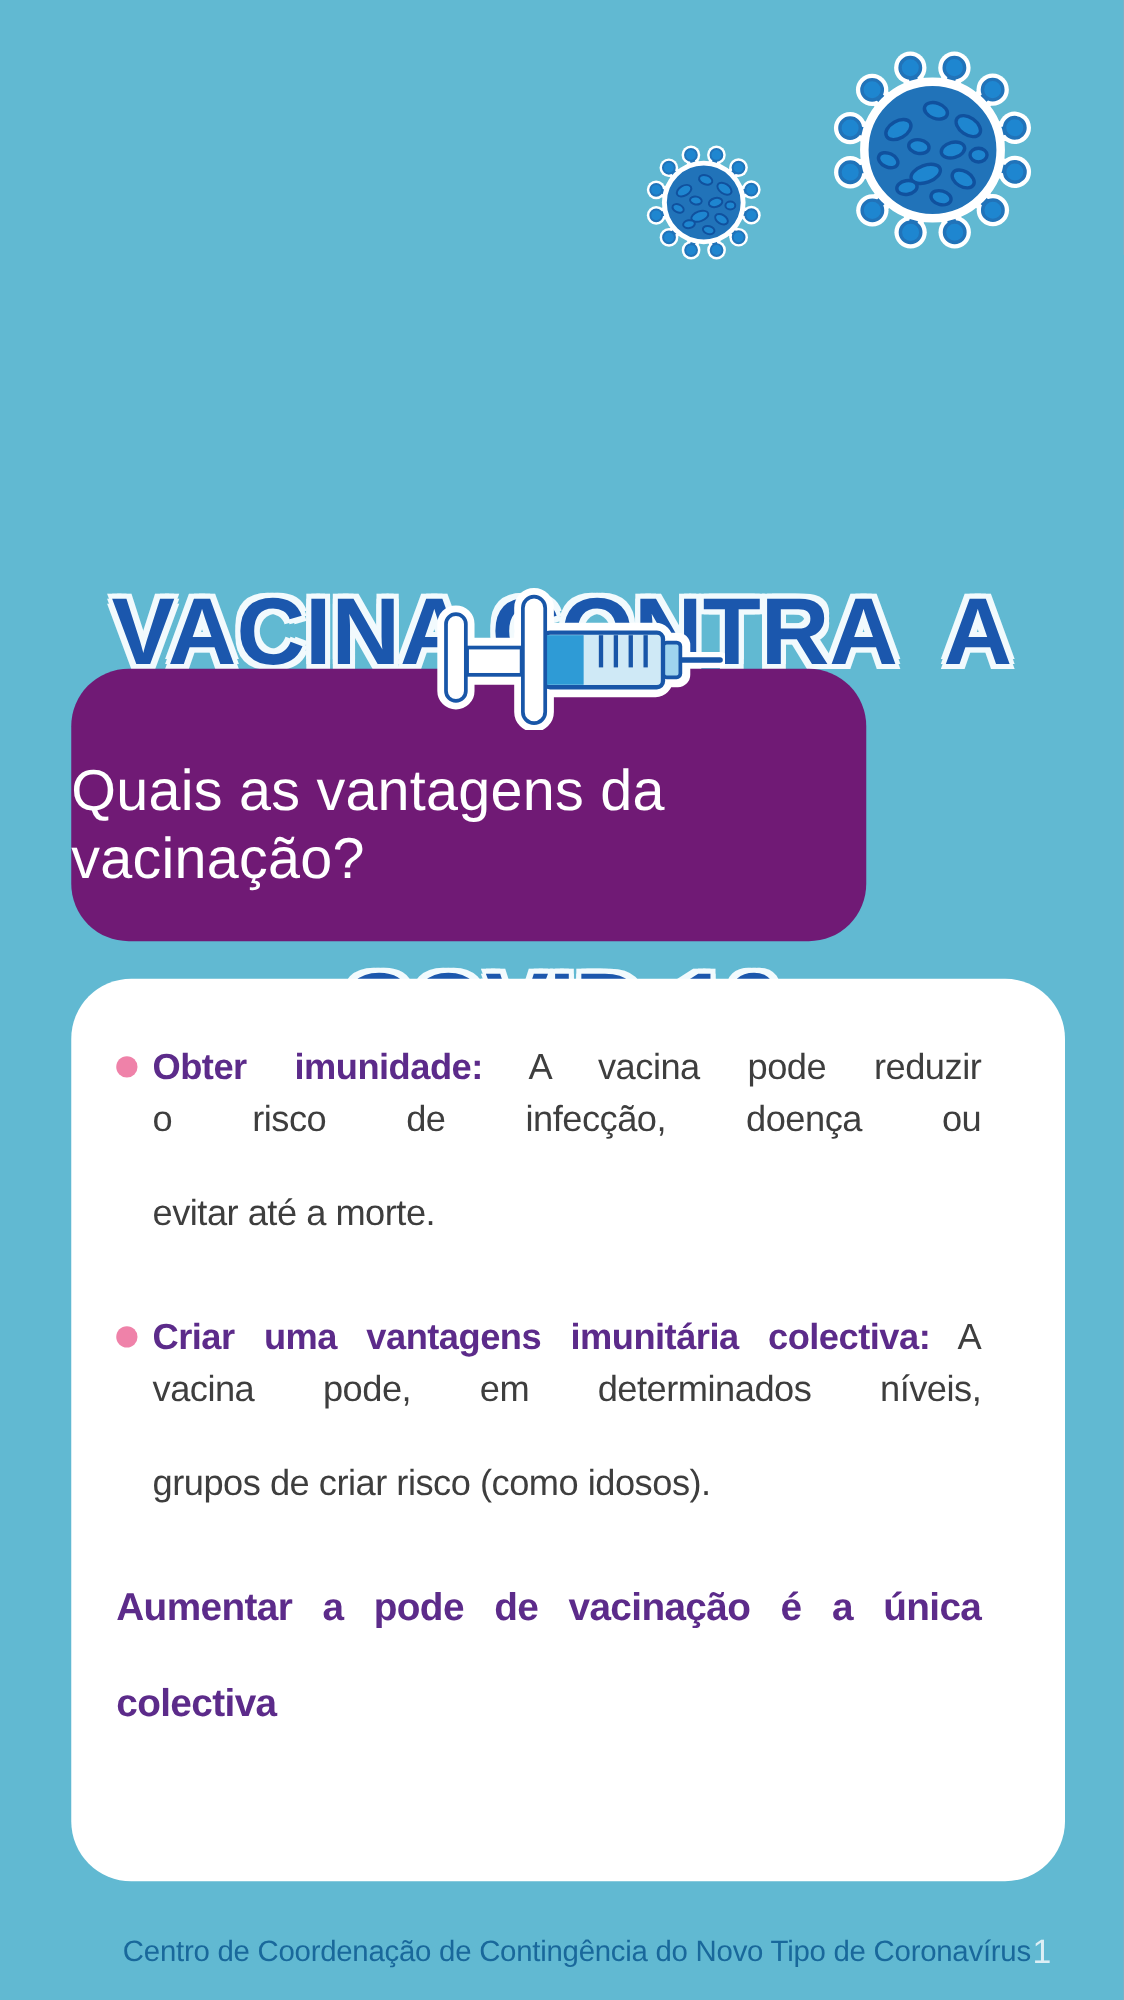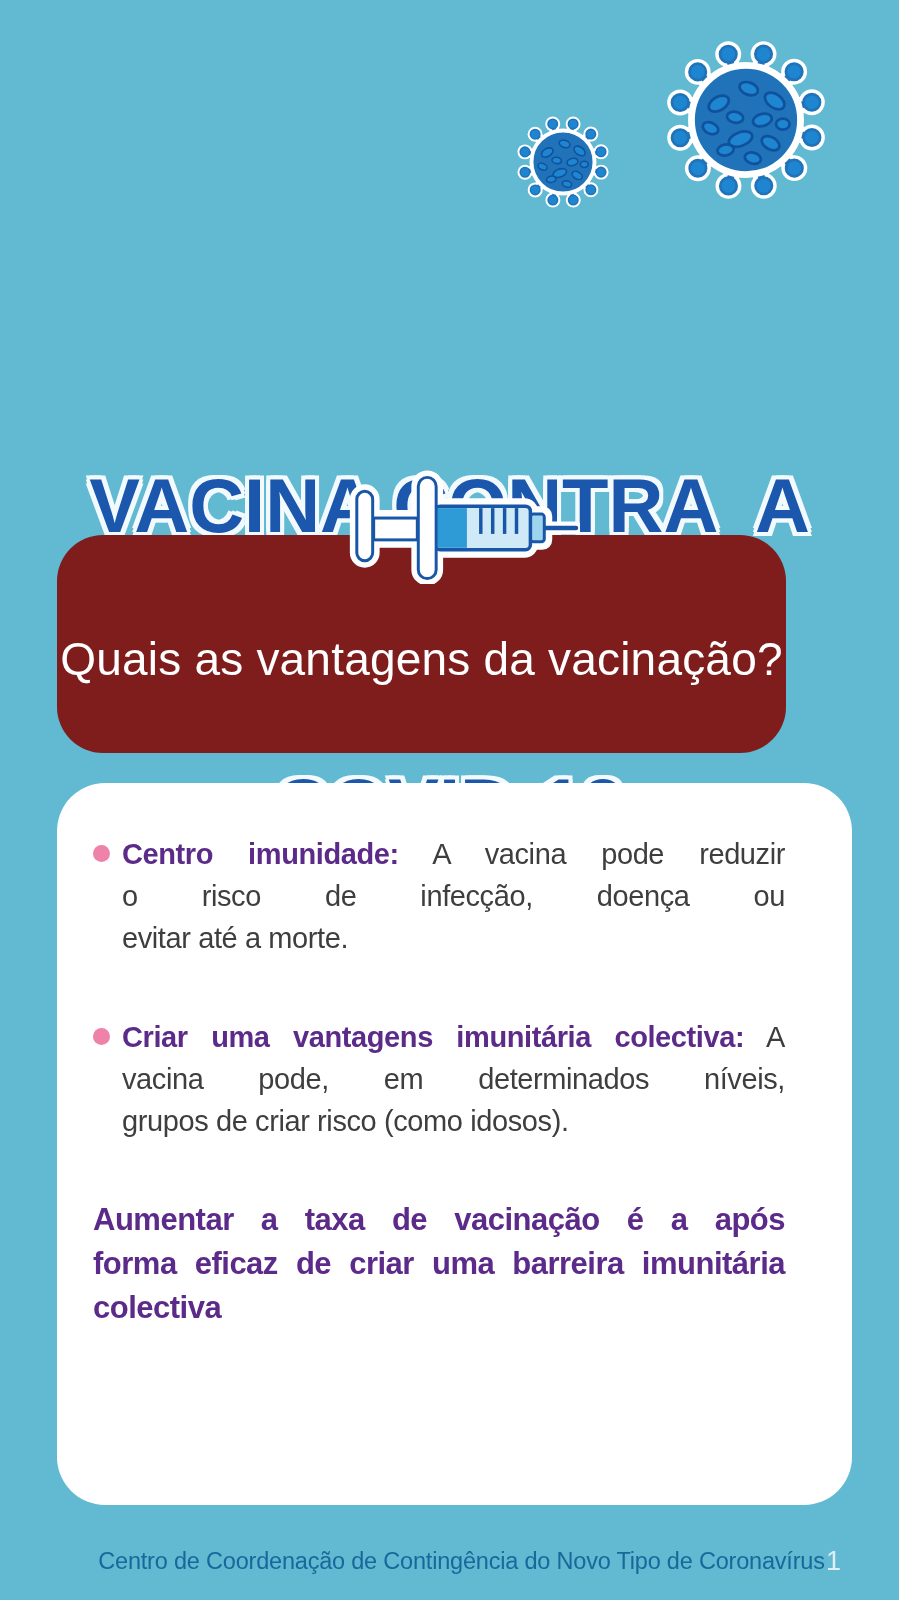--- a/index.html
+++ b/index.html
@@ -20,43 +20,43 @@
     letter-spacing:0px;white-space:pre;
     text-shadow:
       -4px -4px 0 #f2fafd, 4px -4px 0 #f2fafd,-4px 4px 0 #f2fafd,4px 4px 0 #f2fafd,
       -4px 0 0 #f2fafd,4px 0 0 #f2fafd,0 -4px 0 #f2fafd,0 4px 0 #f2fafd;
   }
   
   .syringe{position:absolute;left:332px;top:464px;width:248px;height:120px;z-index:3;}
   .syringe svg{width:100%;height:100%;display:block;}
   
   .banner{
-    position:absolute;left:57px;top:535px;width:729px;height:218px;
-    background:#7f1d1d;border-radius:46px;z-index:2;
+    position:absolute;left:57px;top:535px;width:636px;height:218px;
+    background:#701a75;border-radius:46px;z-index:2;
     display:flex;align-items:center;justify-content:center;
   }
   .banner-text{
     padding-top:30px;color:#ffffff;font-size:46px;letter-spacing:0.2px;
   }
   
   .card{
     position:absolute;left:57px;top:783px;width:795px;height:722px;
     background:#ffffff;border-radius:48px;z-index:1;
     box-sizing:border-box;padding:50px 67px 0 36px;
     color:#3e3e3e;
   }
   .bullet{position:relative;padding-left:29px;font-size:29px;line-height:42px;letter-spacing:-0.4px;}
   .bullet-1{margin-bottom:57px;}
   .dot{
     position:absolute;left:0;top:12px;width:17px;height:17px;border-radius:50%;
     background:#ef82a9;
   }
   .lead{color:#5c2b8a;font-weight:700;}
   .tline{text-align:justify;text-align-last:justify;}
-  .tline.last{text-align-last:auto;}
+  .tline.last{text-align-last:auto;margin-top:33px;}
   .closing{
     margin-top:56px;color:#5c2b8a;font-weight:700;
     font-size:31px;line-height:44px;letter-spacing:-0.5px;
   }
   
   .footer{position:absolute;left:12px;top:1541px;width:899px;height:40px;}
   .footer-text{
     position:absolute;left:0;width:100%;text-align:center;
     color:#19689b;font-size:23.5px;letter-spacing:-0.2px;line-height:40px;
   }
@@ -236,33 +236,32 @@
     </svg>
   </div>
 
   <div class="banner">
     <div class="banner-text">Quais as vantagens da vacinação?</div>
   </div>
 
   <div class="card">
     <div class="bullet bullet-1">
       <span class="dot"></span>
-    <div class="tline"><span class="lead">Centro imunidade:</span> A vacina pode reduzir</div>
+    <div class="tline"><span class="lead">Obter imunidade:</span> A vacina pode reduzir</div>
         <div class="tline">o risco de infecção, doença ou</div>
         <div class="tline last">evitar até a morte.</div>
       </div>
     <div class="bullet bullet-2">
       <span class="dot"></span>
     <div class="tline"><span class="lead">Criar uma vantagens imunitária colectiva:</span> A</div>
         <div class="tline">vacina pode, em determinados níveis,</div>
         <div class="tline last">grupos de criar risco (como idosos).</div>
       </div>
     <div class="closing">
-        <div class="tline">Aumentar a taxa de vacinação é a após</div>
-        <div class="tline">forma eficaz de criar uma barreira imunitária</div>
+        <div class="tline">Aumentar a pode de vacinação é a única</div>
         <div class="tline last">colectiva</div>
       </div>
   </div>
 
   <div class="footer">
     <div class="footer-text">Centro de Coordenação de Contingência do Novo Tipo de Coronavírus</div>
     <div class="page-number">1</div>
   </div>
 
 </div>

